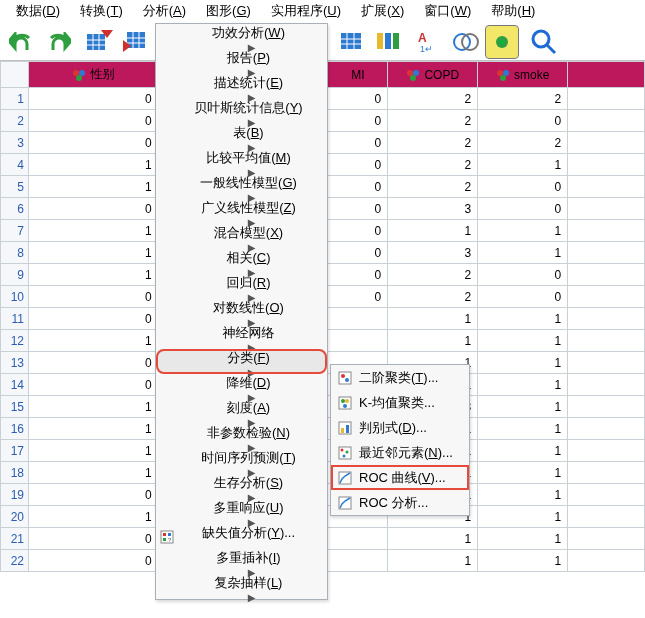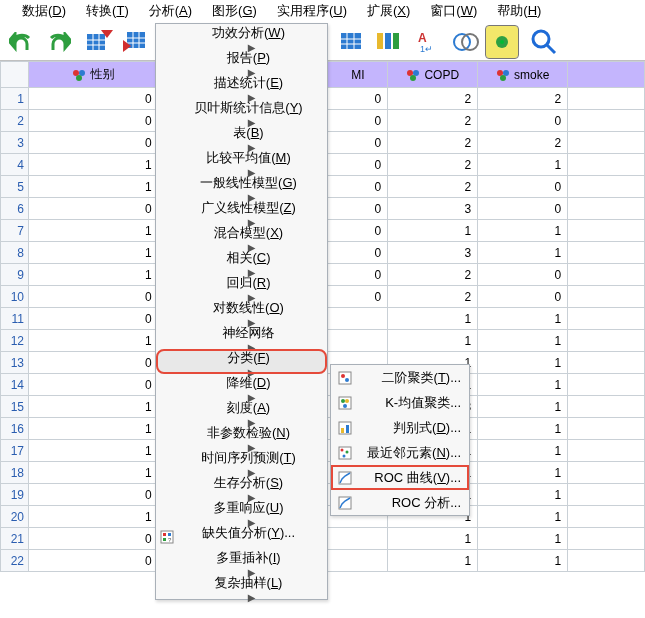--- a/index.html
+++ b/index.html
@@ -1,34 +1,34 @@
 <!DOCTYPE html>
 <html><head>
 <meta charset="utf-8">
 <style>
   * { box-sizing: border-box; margin: 0; padding: 0; font-family: "Microsoft YaHei", Arial, sans-serif; }
   html, body { background: #fff; }
   body { width: 645px; height: 618px; overflow: hidden; position: relative; font-size: 12px; color: #000; }
 
   
-  .menubar { display: flex; align-items: center; height: 22px; padding: 0 12px; font-size: 13px; }
+  .menubar { display: flex; align-items: center; height: 22px; padding: 0 6px; font-size: 13px; }
   .menubar .menu-item { padding: 2px 10px; cursor: default; }
   .menubar .menu-item u { text-decoration: underline; }
 
   
   .toolbar { display: flex; align-items: center; height: 38px; padding: 4px 6px 2px 6px; gap: 0; }
   .toolbar .tool { width: 32px; height: 32px; display: flex; align-items: center; justify-content: center; margin-right: 4px; border-radius: 3px; }
   .toolbar .sep { width: 6px; }
   .toolbar svg { display: block; }
 
   
   .sheet { position: relative; border-top: 1px solid #c0c0c0; }
   .sheet table { border-collapse: collapse; table-layout: fixed; }
   .sheet th, .sheet td { border: 1px solid #c9d0d6; height: 22px; padding: 0 6px; font-size: 12px; white-space: nowrap; overflow: hidden; }
-  .sheet th { background: #c4b5fd; font-weight: normal; text-align: center; }
+  .sheet th { background: #be185d; font-weight: normal; text-align: center; }
   .sheet th.rowhead, .sheet td.rowhead {
     width: 28px; min-width:28px; text-align: right; color: #2a5db0; background: #f5f7fa; padding-right: 4px;
   }
   .sheet thead th { height: 26px; }
   .sheet td { text-align: right; color: #000; }
   .col-header-inner { display: flex; align-items: center; justify-content: center; gap: 4px; }
   .nullcell { background: #fff; }
 
   
   .dropdown {
@@ -65,21 +65,21 @@
     left: 330px;
     width: 140px;
     background: #f7f7f7;
     border: 1px solid #a9b0b8;
     box-shadow: 1px 2px 3px rgba(0,0,0,0.15);
     z-index: 11;
     font-size: 13px;
   }
   .submenu .sm-item {
     display: flex; align-items: center; gap: 6px;
-    height: 25px; padding: 0 8px 0 6px; cursor: default; justify-content: space-between;
+    height: 25px; padding: 0 8px 0 6px; cursor: default;
   }
   .submenu .sm-item.highlight-red {
     outline: 2px solid #e54a3a;
     outline-offset: -2px;
   }
   .submenu .sm-icon { width: 16px; height:16px; display:flex; align-items:center; justify-content:center; }
 
   
   .circles-icon svg { display: block; }
 </style>

